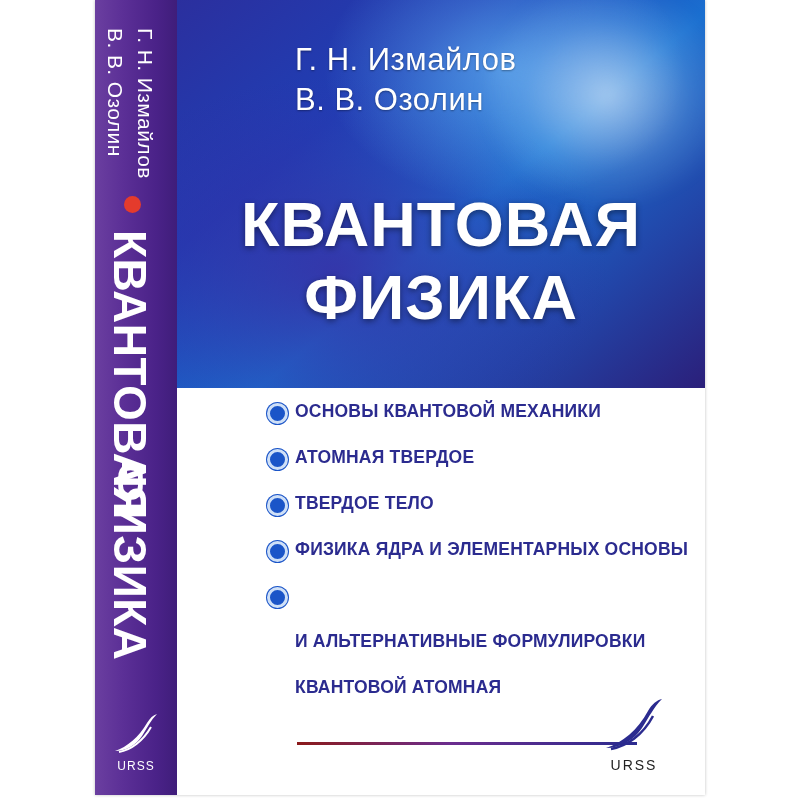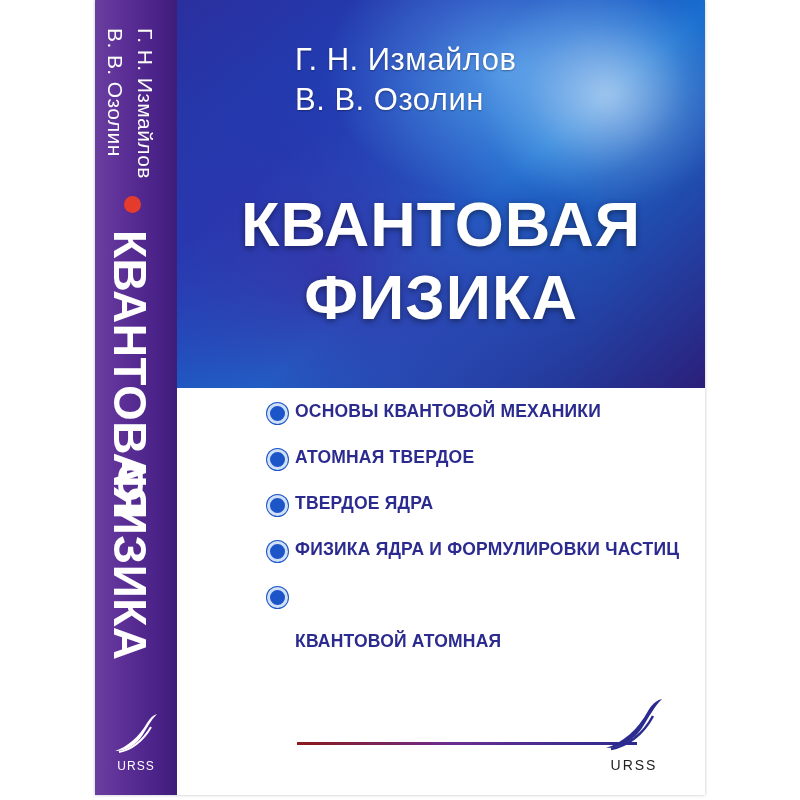--- a/index.html
+++ b/index.html
@@ -308,32 +308,35 @@
         <div class="bullet-text">ОСНОВЫ КВАНТОВОЙ МЕХАНИКИ</div>
       </div>
 
       <div class="bullet-row">
         <span class="bullet-dot"></span>
         <div class="bullet-text">АТОМНАЯ ТВЕРДОЕ</div>
       </div>
 
       <div class="bullet-row">
         <span class="bullet-dot"></span>
-        <div class="bullet-text">ТВЕРДОЕ ЯДРА</div>
-      </div>
-
-      <div class="bullet-row">
-        <span class="bullet-dot"></span>
-        <div class="bullet-text">ФИЗИКА ЯДРА И ФОРМУЛИРОВКИ ЧАСТИЦ</div>
-      </div>
-
-      <div class="bullet-row">
-        <span class="bullet-dot"></span>
-      </div>
-
+        <div class="bullet-text">ТВЕРДОЕ ТЕЛО</div>
+      </div>
+
+      <div class="bullet-row">
+        <span class="bullet-dot"></span>
+        <div class="bullet-text">ФИЗИКА ЯДРА И ЭЛЕМЕНТАРНЫХ ОСНОВЫ</div>
+      </div>
+
+      <div class="bullet-row">
+        <span class="bullet-dot"></span>
+      </div>
+
+      <div class="bullet-row">
+        <div class="bullet-text sub">И АЛЬТЕРНАТИВНЫЕ ФОРМУЛИРОВКИ</div>
+      </div>
 
       <div class="bullet-row">
         <div class="bullet-text sub">КВАНТОВОЙ АТОМНАЯ</div>
       </div>
 
     </div>
 
     <div id="footer-rule"></div>
 
     <div id="front-logo">

